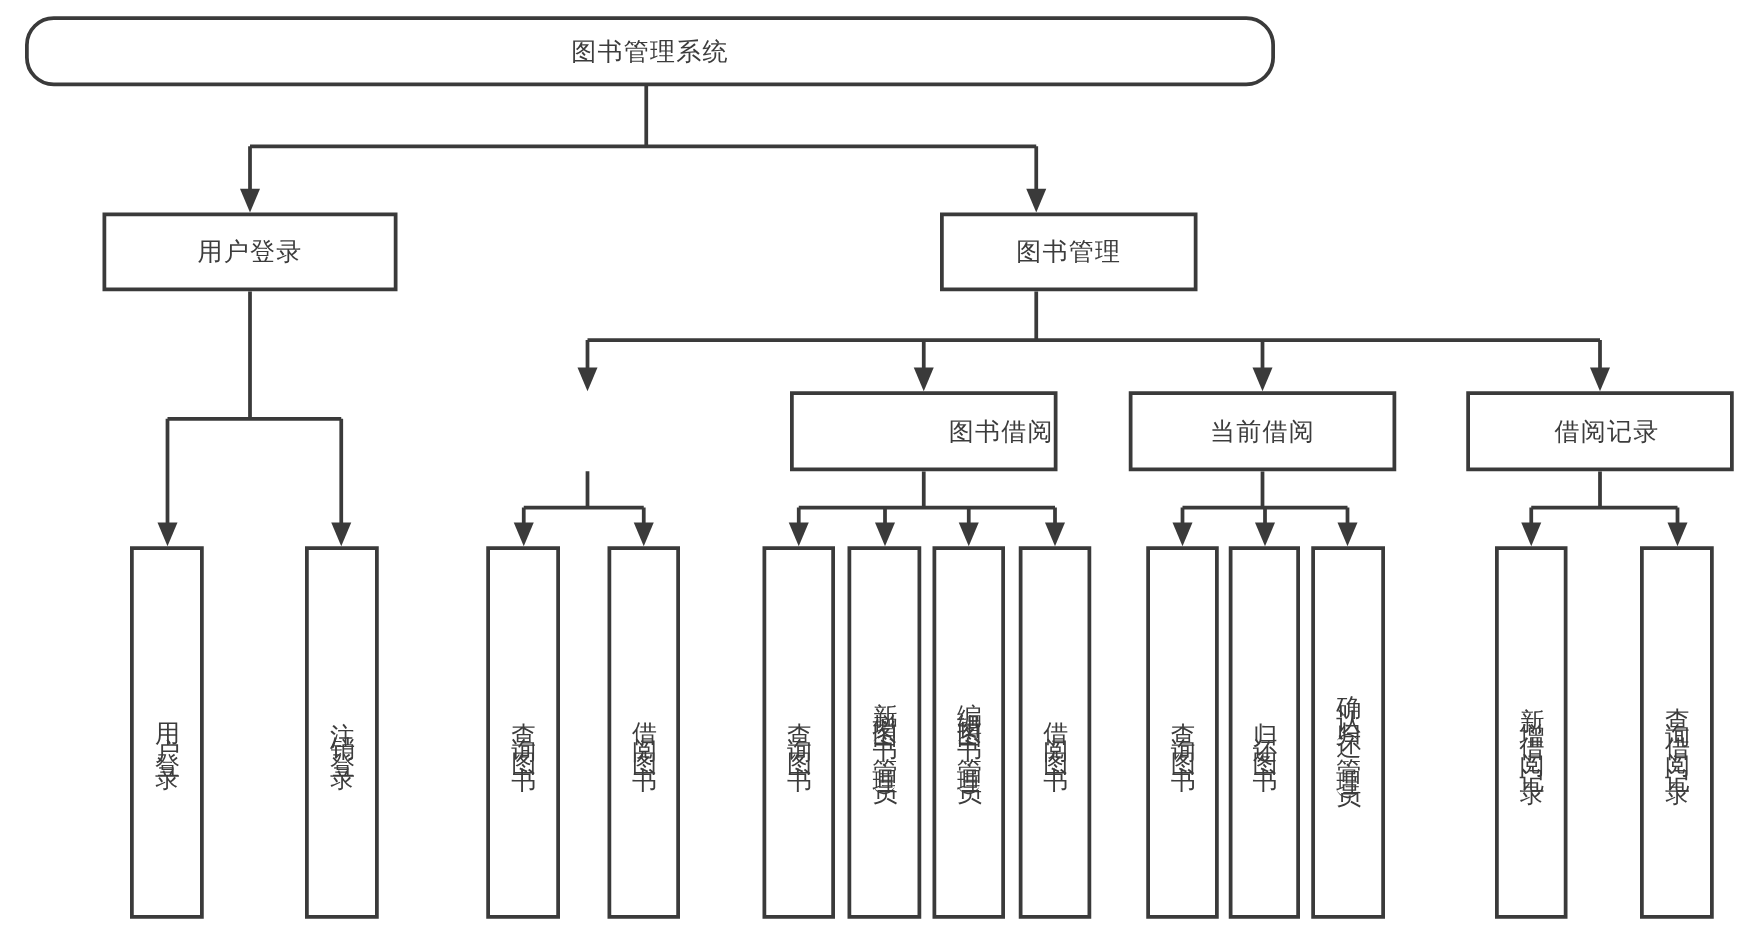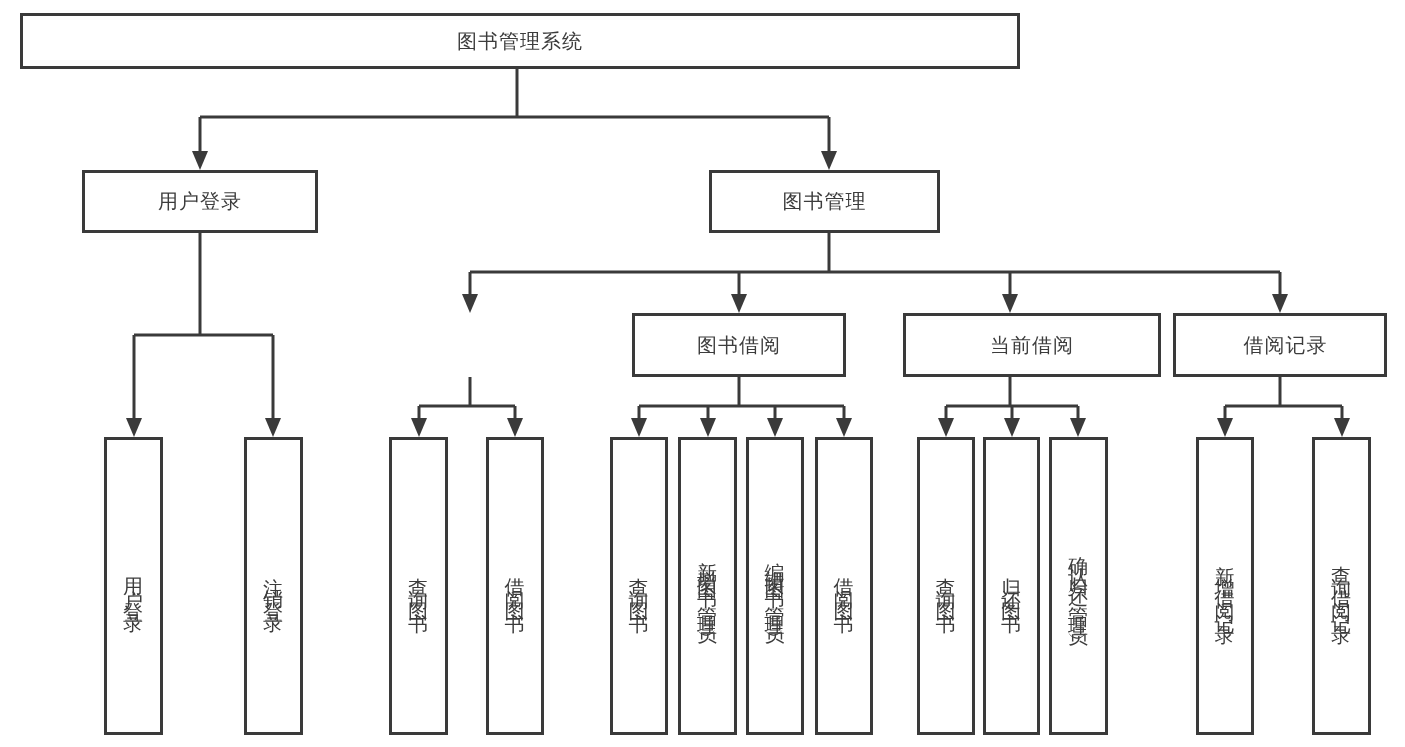--- a/index.html
+++ b/index.html
@@ -109,35 +109,35 @@
       <polygon points="1078,437 1070,418 1086,418"></polygon>
 
     <path d="M1280 377 V406"></path>
     <path d="M1225 406 H1342"></path>
     <path d="M1225 406 V419"></path>
       <polygon points="1225,437 1217,418 1233,418"></polygon>
     <path d="M1342 406 V419"></path>
       <polygon points="1342,437 1334,418 1350,418"></polygon>
   </svg>
 
-  <div class="box" style="left:20px;top:13px;width:1000px;height:56px;">
+  <div class="box" style="left:20px;top:13px;width:1000px;height:56px;border-radius:23px;">
     <span class="hlabel">图书管理系统</span>
   </div>
 
   <div class="box" style="left:82px;top:170px;width:236px;height:63px;">
     <span class="hlabel">用户登录</span>
   </div>
-  <div class="box" style="left:709px;top:170px;width:231px;height:63px;">
+  <div class="box" style="left:752px;top:170px;width:206px;height:63px;">
     <span class="hlabel">图书管理</span>
   </div>
 
-  <div class="box" style="left:632px;top:313px;width:214px;height:64px;">
+  <div class="box" style="left:632px;top:313px;width:214px;height:64px;justify-content:flex-end;">
     <span class="hlabel">图书借阅</span>
   </div>
-  <div class="box" style="left:903px;top:313px;width:258px;height:64px;">
+  <div class="box" style="left:903px;top:313px;width:214px;height:64px;">
     <span class="hlabel">当前借阅</span>
   </div>
   <div class="box" style="left:1173px;top:313px;width:214px;height:64px;padding-left:11px;">
     <span class="hlabel">借阅记录</span>
   </div>
 
   <div class="box" style="left:104px;top:437px;width:59px;height:298px;">
     <span class="vlabel">用户登录</span>
   </div>
   <div class="box" style="left:244px;top:437px;width:59px;height:298px;">

